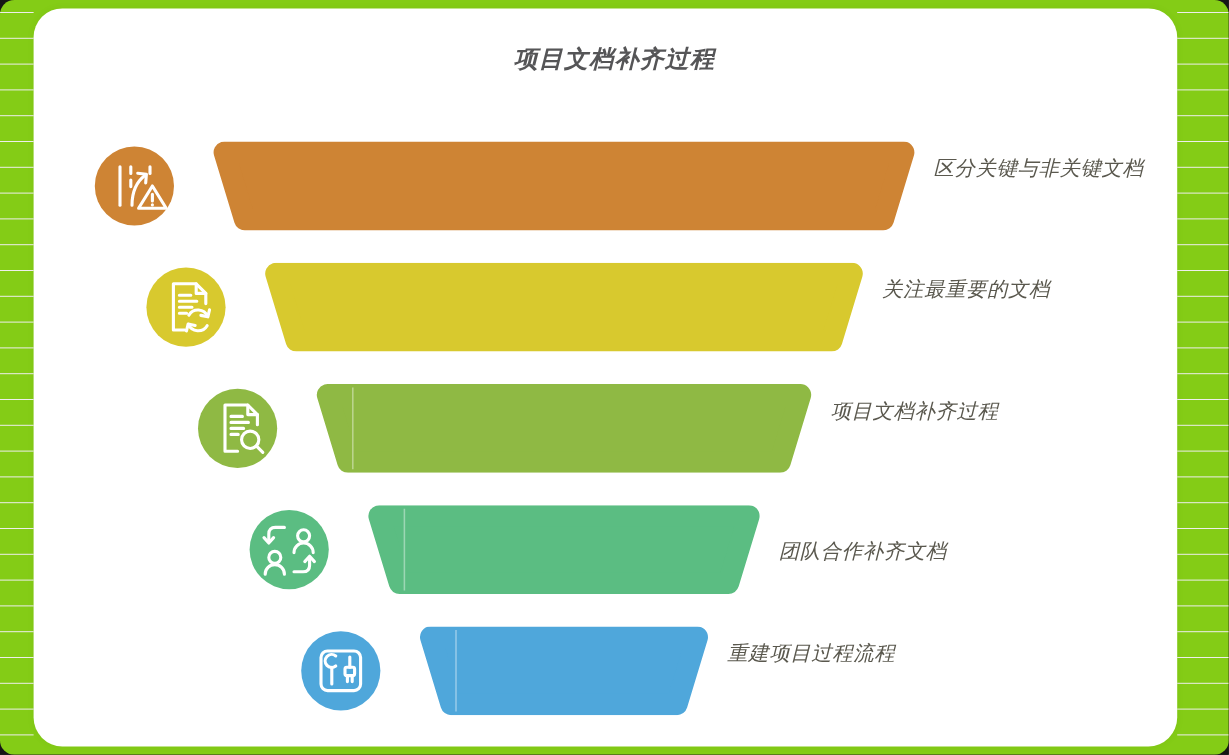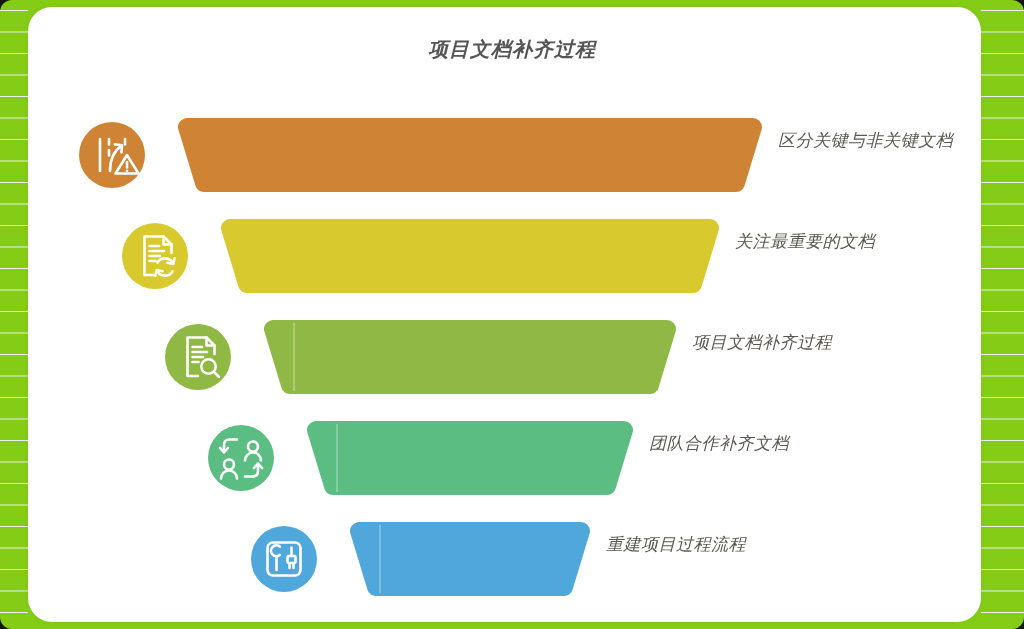--- a/index.html
+++ b/index.html
@@ -108,21 +108,21 @@
             <path d="M29 14.5 H21.5 Q16 14.5 16 20 V26.5"></path>
             <path d="M12 23 L16 27.5 L20 23"></path>
             <path d="M37 51.5 H44.5 Q50 51.5 50 46 V39.5"></path>
             <path d="M46 43 L50 38.5 L54 43"></path>
           </svg>
         </div>
         <svg class="bar" style="left:304px;top:421px" width="332" height="74" viewBox="0 0 332 74">
           <polygon points="12,9 320,9 303,65 29,65" fill="#5BBD82" stroke="#5BBD82" stroke-width="18" stroke-linejoin="round"></polygon>
           <line x1="33" y1="3" x2="33" y2="71" stroke="rgba(255,255,255,0.4)" stroke-width="1.3"></line>
         </svg>
-        <div class="level-label" style="left:649px;top:432px;color:#5A584E">团队合作补齐文档</div>
+        <div class="level-label" style="left:649px;top:448px;color:#5A584E">团队合作补齐文档</div>
       </div>
       <div>
         <div class="icon-circle" style="left:251px;top:526px;background:#4FA7DB">
           <svg width="66" height="66" viewBox="0 0 66 66" fill="none" stroke="#ffffff" stroke-width="2.6" stroke-linecap="round" stroke-linejoin="round">
             <rect x="16.5" y="16.5" width="33" height="33" rx="5.5"></rect>
             <path d="M28.8 20.6 A5.4 5.4 0 1 0 28.8 29"></path>
             <path d="M25.5 30 V44"></path>
             <path d="M40.5 21.5 V30"></path>
             <rect x="36.5" y="30" width="8" height="7" rx="1.5"></rect>
             <path d="M38.5 37.5 V42 M42.5 37.5 V42"></path>

